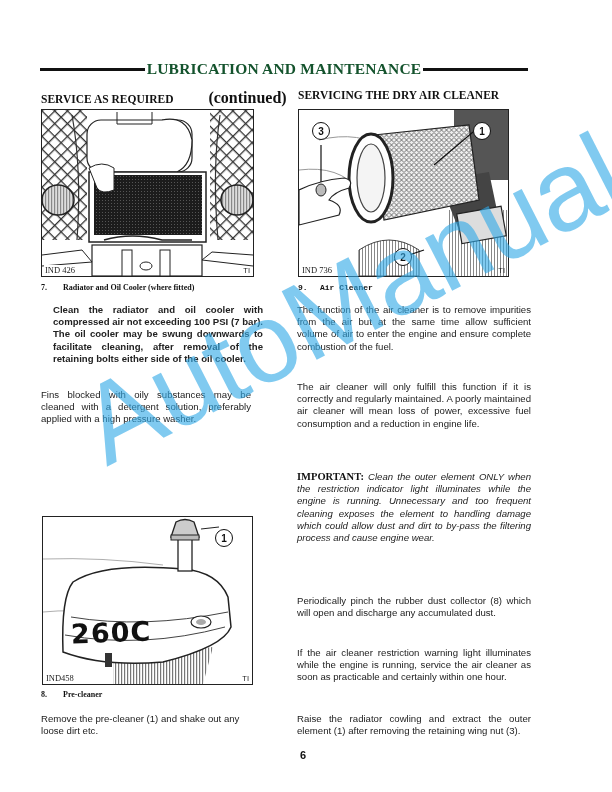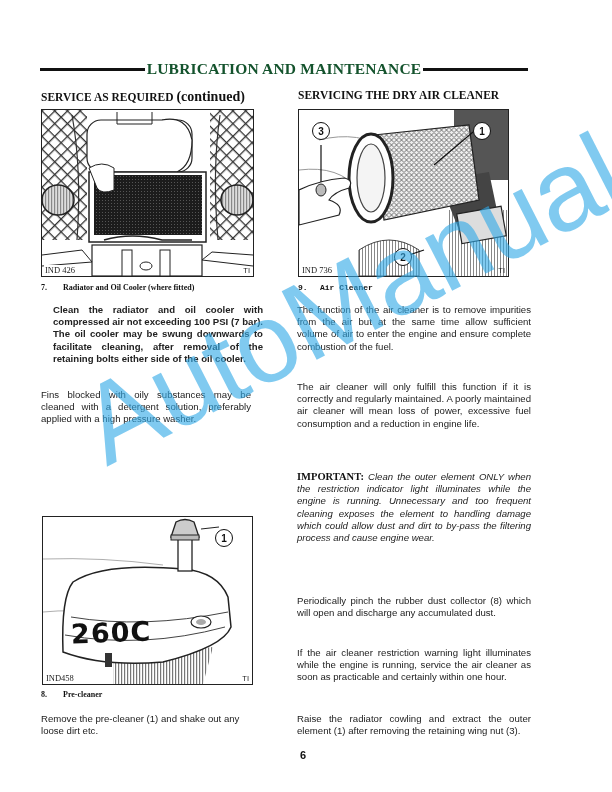--- a/index.html
+++ b/index.html
@@ -4,21 +4,21 @@
 <style>
   html, body { margin: 0; padding: 0; background: #ffffff; }
   body { width: 612px; height: 792px; position: relative; overflow: hidden;
          font-family: "Liberation Serif", "DejaVu Serif", serif; color: #1a1a1a; }
   .abs { position: absolute; }
   .rule-wrap { left: 40px; top: 60px; width: 488px; height: 18px; display: flex; align-items: center; }
   .rule { flex: 1; height: 3px; background: #111; }
   .rule-title { font-family: "Liberation Serif", serif; font-weight: bold; font-size: 15.5px;
                 letter-spacing: 0.2px; padding: 0 2px; color: #14532d; white-space: nowrap; }
   .section-title { font-family: "Liberation Serif", serif; font-weight: bold; font-size: 11.5px; color: #111; }
-  .section-title .paren { font-weight: bold; font-size: 14px; }
+  .section-title .paren { font-weight: bold; font-size: 16px; margin-left: 32px; }
   .figure { border: 1px solid #222; background: #fff; overflow: hidden; }
   .fig-id { position: absolute; left: 2px; bottom: 1px; font-family: Liberation Serif, serif;
             font-size: 8.5px; color: #222; background: #fff; padding: 0 1px; }
   .fig-ti { position: absolute; right: 3px; bottom: 1px; font-family: "Liberation Sans", sans-serif;
             font-size: 7.5px; color: #222; }
   .caption { font-family: "Liberation Serif", serif; font-weight: bold; font-size: 8px; color: #111; }
   .caption .num { display: inline-block; width: 22px; }
   .para { font-family: "Liberation Sans", "DejaVu Sans", sans-serif; font-size: 9.6px; line-height: 12.2px;
           color: #222; text-align: justify; width: 210px; }
   .para.right { width: 234px; }

